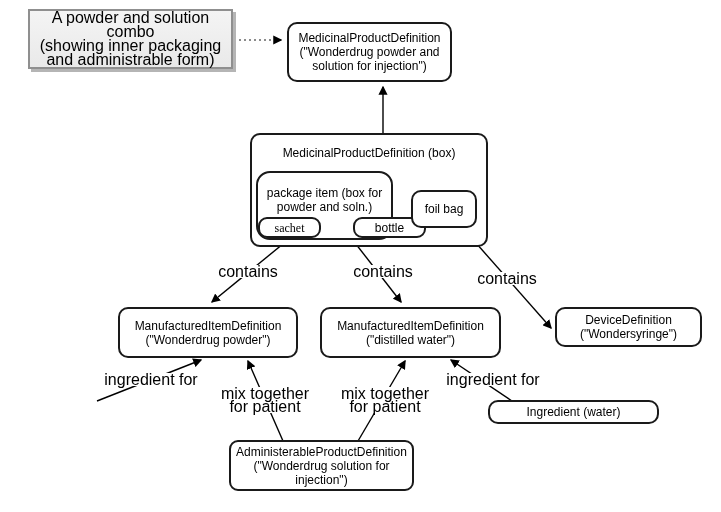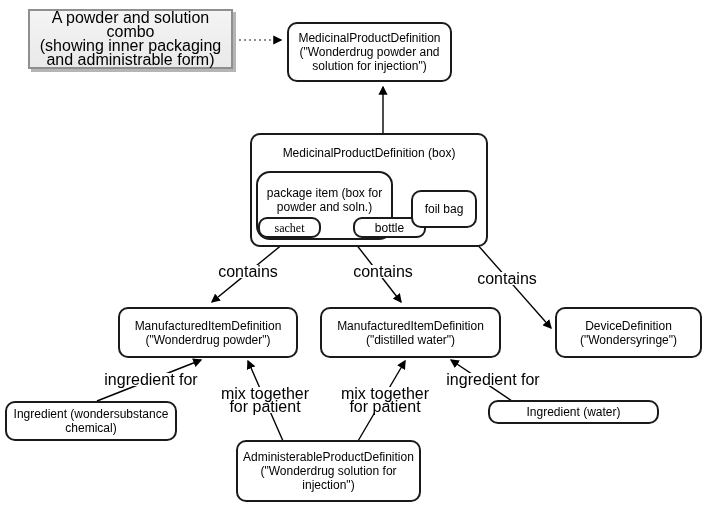--- a/index.html
+++ b/index.html
@@ -123,35 +123,31 @@
   <div class="node" style="left:118px; top:307px; width:180px; height:51px;">
     <span>ManufacturedItemDefinition
 ("Wonderdrug powder")</span>
   </div>
 
   <div class="node" style="left:320px; top:307px; width:181px; height:51px;">
     <span>ManufacturedItemDefinition
 ("distilled water")</span>
   </div>
 
-  <div class="node" style="left:555px; top:307px; width:147px; height:51px;">
+  <div class="node" style="left:555px; top:307px; width:147px; height:40px;">
     <span>DeviceDefinition
 ("Wondersyringe")</span>
   </div>
 
-  <div class="node" style="left:5px; top:401px; width:172px; height:40px;">
-    <span>Ingredient (wondersubstance
-chemical)</span>
-  </div>
 
   <div class="node" style="left:488px; top:400px; width:171px; height:24px;">
     <span>Ingredient (water)</span>
   </div>
 
-  <div class="node" style="left:236px; top:440px; width:185px; height:62px;">
+  <div class="node" style="left:229px; top:440px; width:185px; height:51px;border-radius:9px;">
     <span>AdministerableProductDefinition
 ("Wonderdrug solution for
 injection")</span>
   </div>
 
   <div class="edge-label" style="left:248px; top:265px;">contains</div>
   <div class="edge-label" style="left:383px; top:265px;">contains</div>
   <div class="edge-label" style="left:507px; top:272px;">contains</div>
   <div class="edge-label" style="left:151px; top:373px;">ingredient for</div>
   <div class="edge-label" style="left:493px; top:373px;">ingredient for</div>

